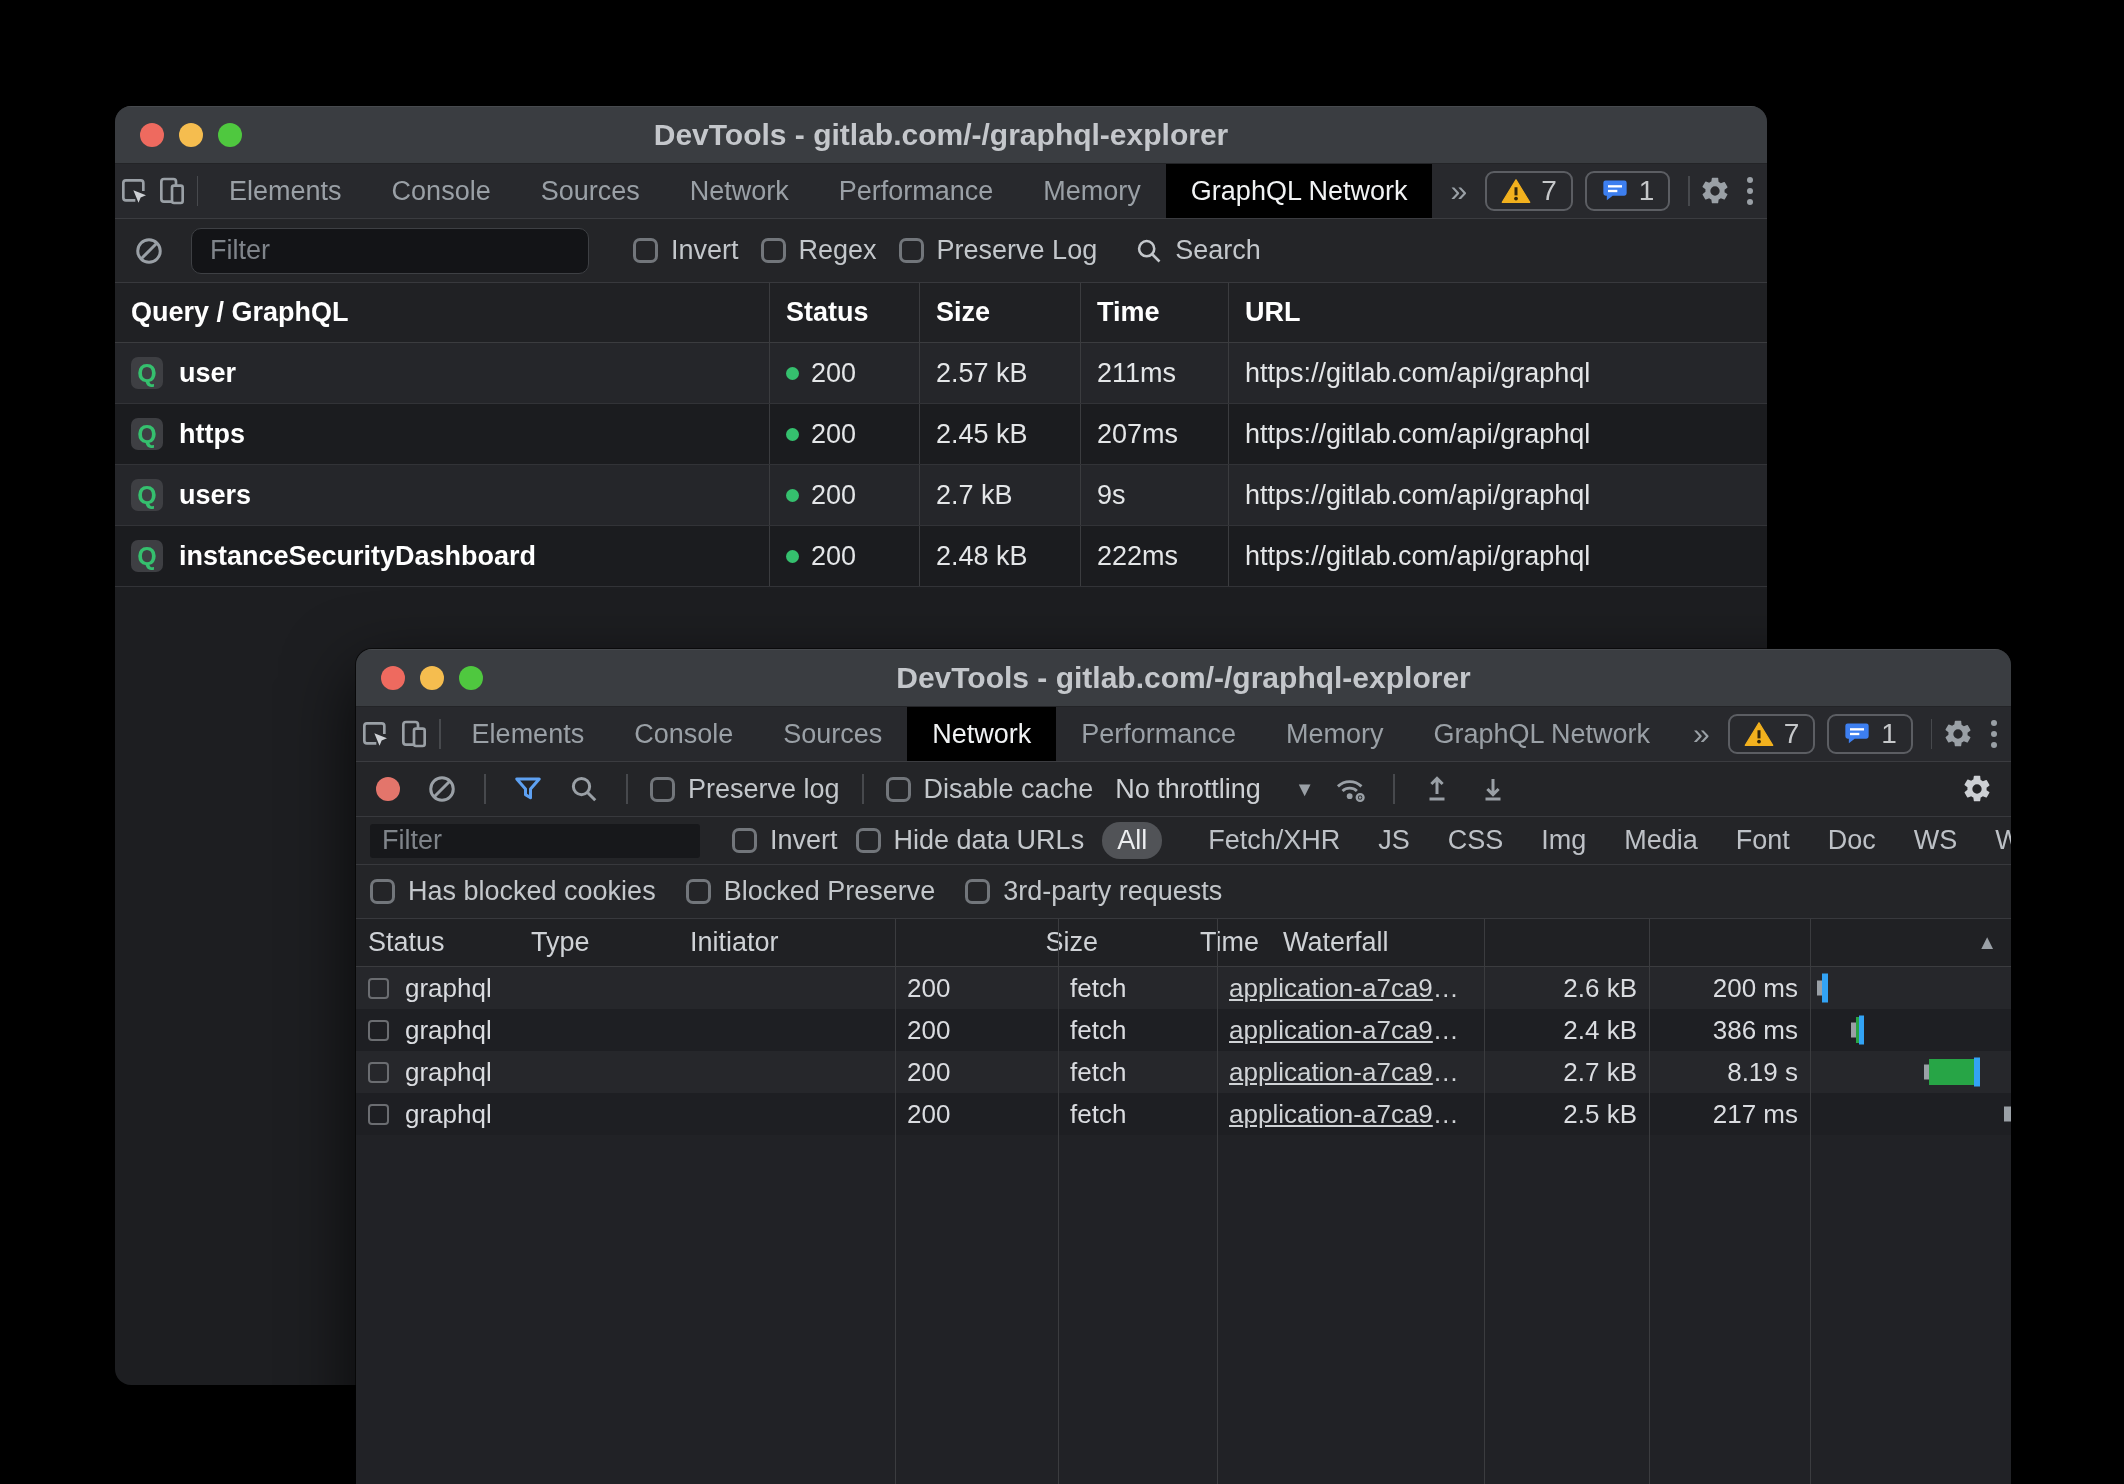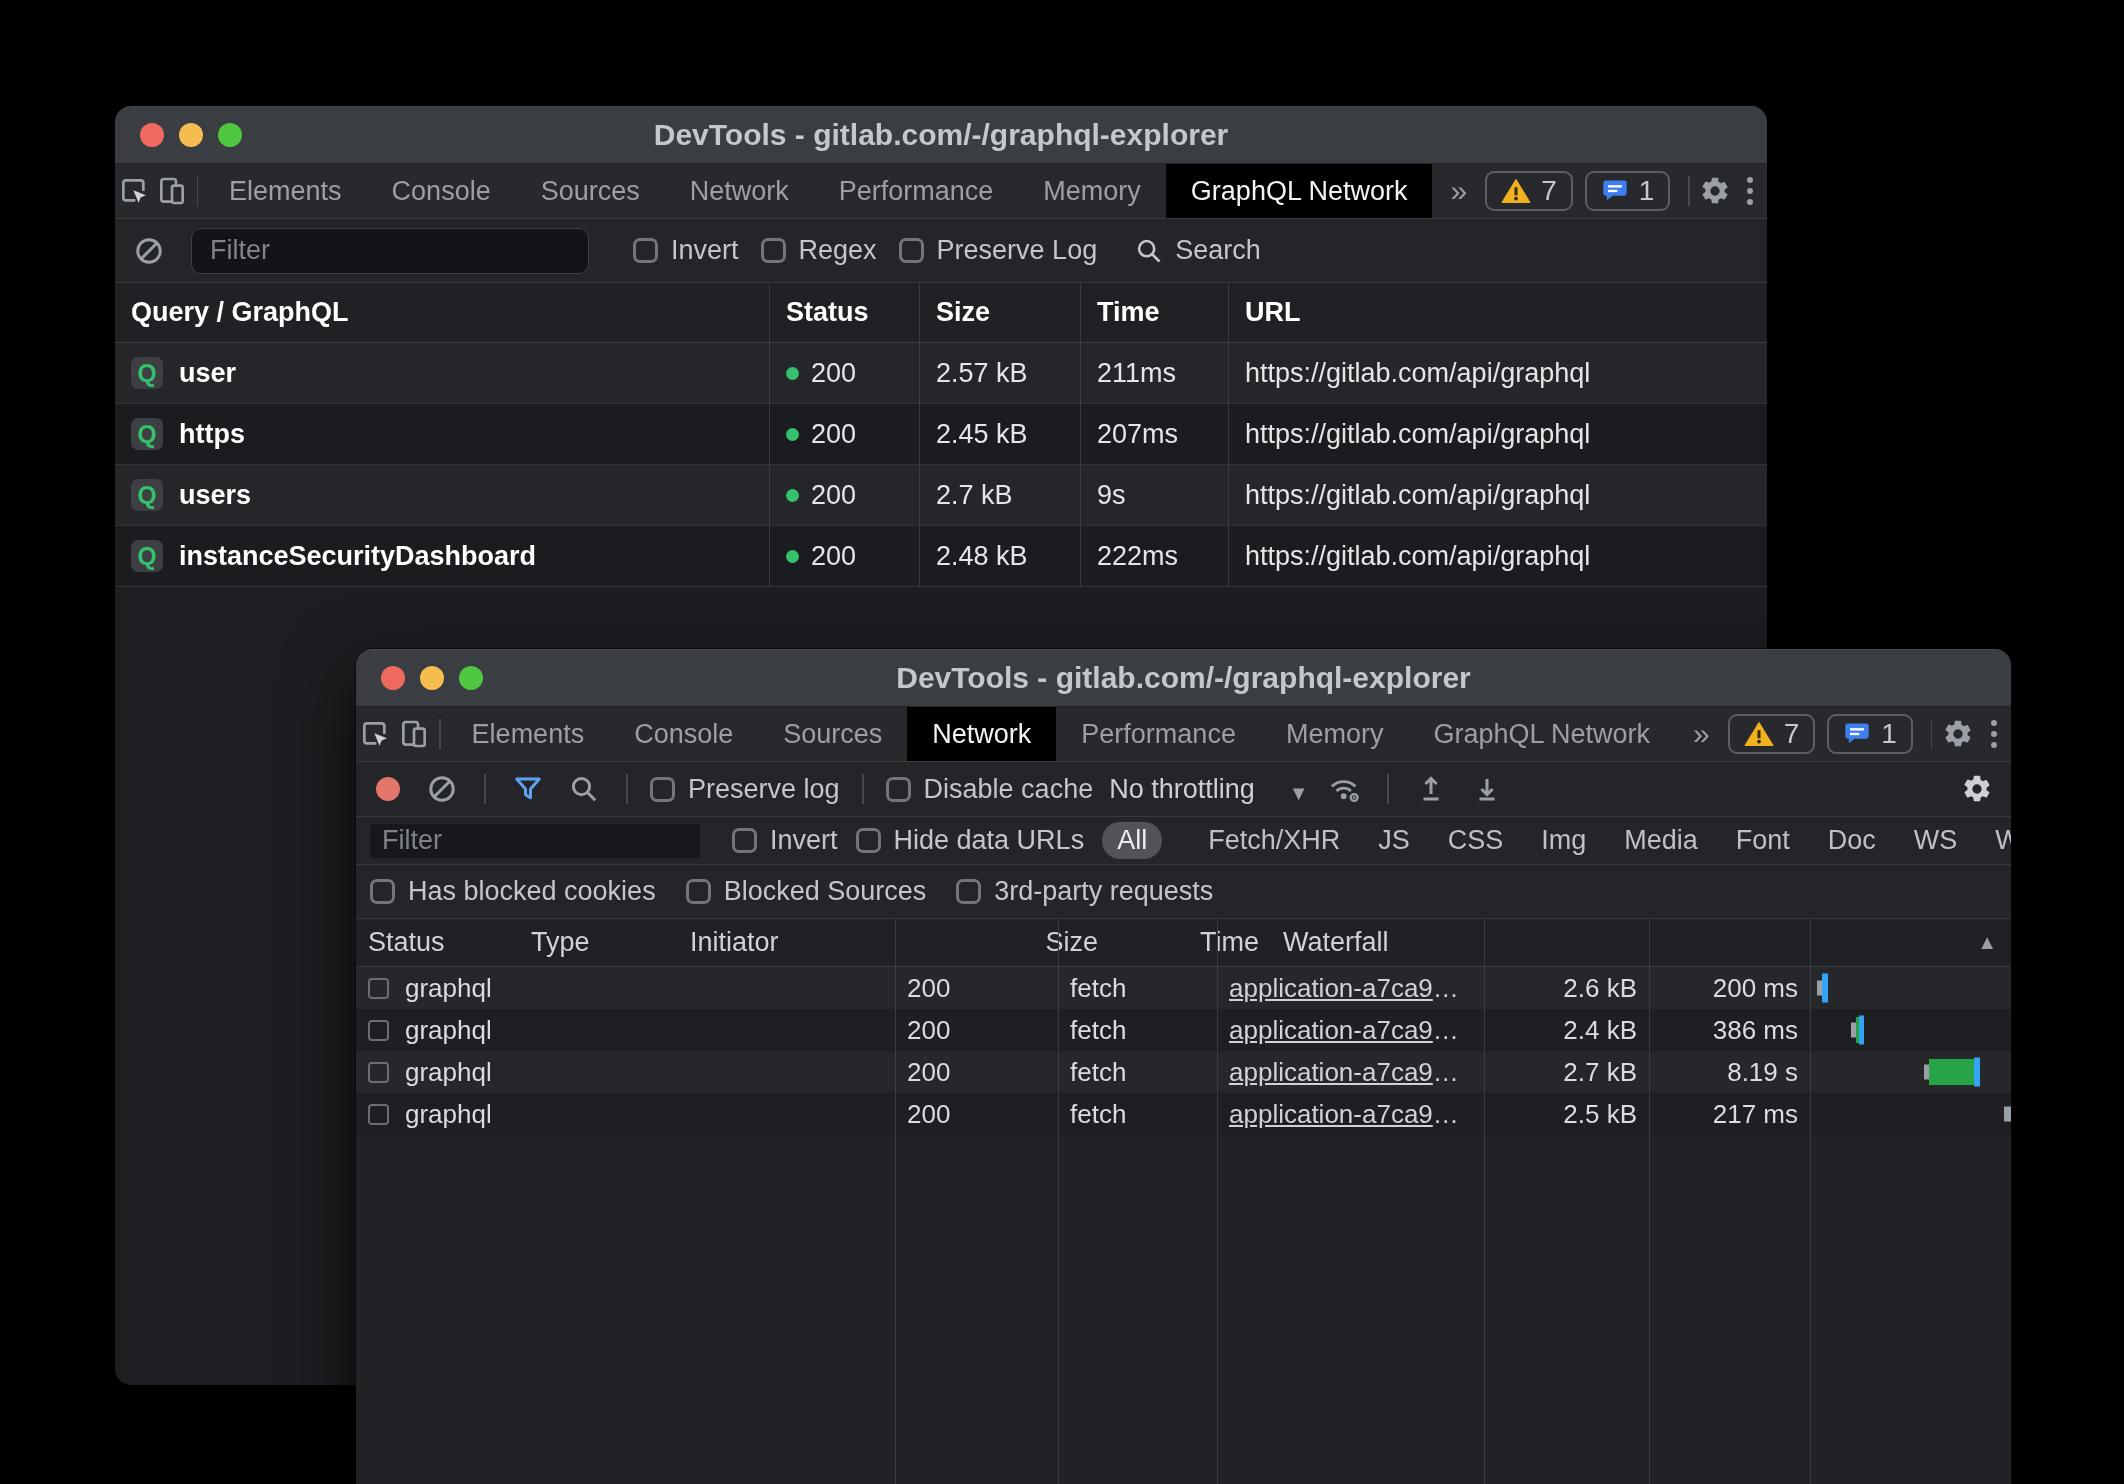--- a/index.html
+++ b/index.html
@@ -56,21 +56,21 @@
   .c0 { width:655px; } .c1 { width:150px; } .c2 { width:161px; } .c3 { width:148px; } .c4 { flex:1; border-right:none !important; }
   .qbadge { width:32px; height:32px; border-radius:7px; background:#3e3f43; color:#35c06e; font-weight:bold;
       font-size:25px; display:flex; align-items:center; justify-content:center; margin-right:16px; flex:0 0 auto; }
   .gname { font-weight:bold; color:#fff; }
   .status-dot { width:13px; height:13px; border-radius:50%; background:#35c06e; margin-right:12px; flex:0 0 auto; }
 
   
   .net-toolbar { height:55px; gap:16px; }
   .rec-dot { width:24px; height:24px; border-radius:50%; background:#e3756b; margin:0 6px; }
   .ic { display:flex; align-items:center; justify-content:center; width:40px; color:#9aa0a6; }
-  .throttle { display:flex; align-items:flex-end; gap:34px; color:#cdd0d4; font-size:27px; white-space:nowrap; }
+  .throttle { display:flex; align-items:center; gap:34px; color:#cdd0d4; font-size:27px; margin-left:6px; white-space:nowrap; }
   .throttle .caret { color:#9aa0a6; font-size:20px; }
   .bar-spacer { flex:1; }
 
   .net-filterrow { height:48px; gap:18px; }
   .filter-input-flat { background:#17181b; border:none; border-radius:3px; height:34px; width:330px;
       color:#e8eaed; font-size:27px; padding:0 12px; outline:none; }
   .filter-input-flat::placeholder { color:#7f848a; }
   .chip { color:#bdc1c6; font-size:27px; padding:3px 10px; white-space:nowrap; }
   .chip.selected { background:#515357; color:#eceef0; border-radius:18px; padding:3px 15px; }
   .chip-div { width:2px; height:28px; background:#4a4b4f; }
@@ -409,21 +409,21 @@
 
     </div>
 
     <div class="bar net-options">
       <label class="cb">
         <span class="box"></span>
         <span>Has blocked cookies</span>
       </label>
       <label class="cb">
         <span class="box"></span>
-        <span>Blocked Sources</span>
+        <span>Blocked Preserve</span>
       </label>
       <label class="cb">
         <span class="box"></span>
         <span>3rd-party requests</span>
       </label>
     </div>
 
     <div class="net-table">
       <div class="col-lines">
         <i style="left:539px"></i>

